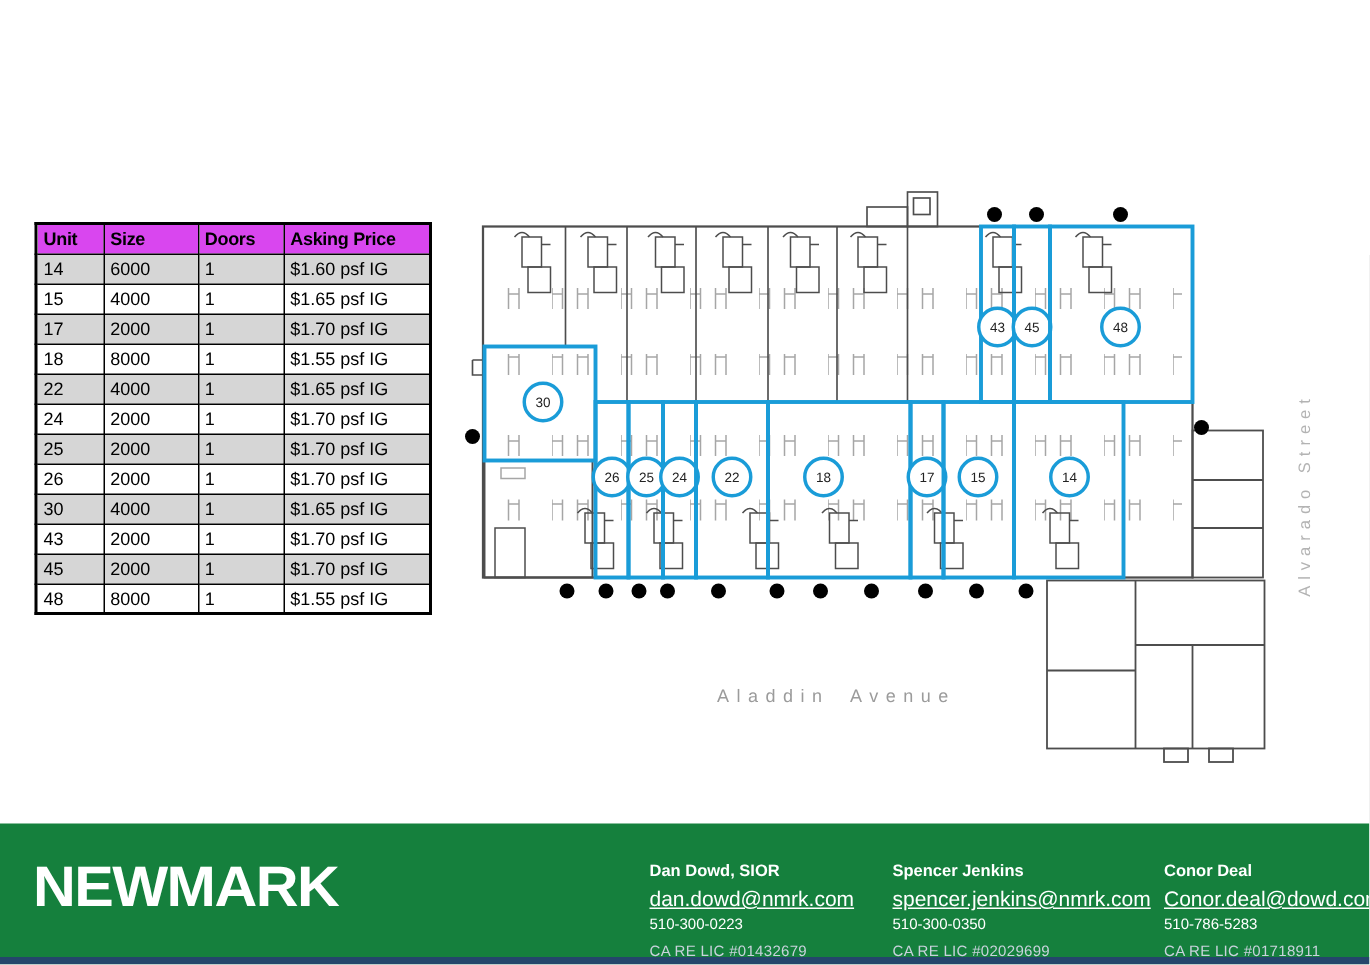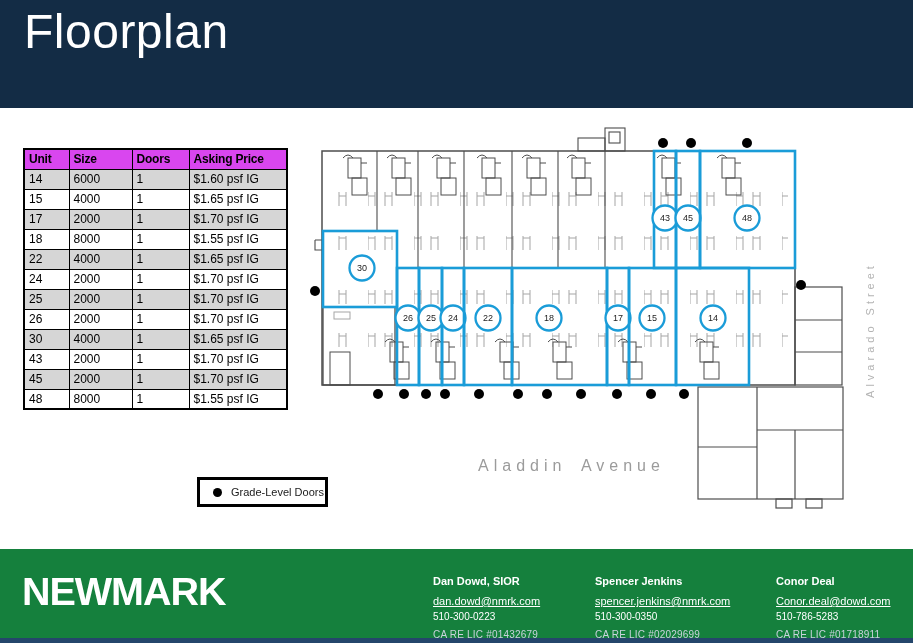--- a/index.html
+++ b/index.html
@@ -16,45 +16,42 @@
   .unit-table th{font-weight:bold;background:#d946ef;letter-spacing:-0.2px;}
   .unit-table tr.alt td{background:#d6d6d6;}
   
   .plan-svg{position:absolute;left:0;top:0;}
   
   .legend{position:absolute;left:197px;top:477px;width:131px;height:30px;box-sizing:border-box;
           border:3px solid #000;background:#fff;display:flex;align-items:center;gap:9px;
           padding-left:13px;font-size:11px;color:#1a1a1a;}
   .legend .dot{width:9px;height:9px;border-radius:50%;background:#000;flex:0 0 auto;}
   
-  .street-bottom{position:absolute;left:478px;top:457px;font-size:16px;letter-spacing:5px;
+  .street-bottom{position:absolute;left:478px;top:457px;font-size:12px;letter-spacing:5px;
           word-spacing:6px;color:#9b9b9b;}
   .street-right{position:absolute;left:864px;top:330px;font-size:11px;letter-spacing:4px;
           color:#b3b3b3;transform:rotate(-90deg) translate(-50%,0);transform-origin:left top;
           white-space:nowrap;}
   
   .footer{position:absolute;left:0;top:549px;width:100%;height:94px;background:#15803d;}
   .brand{position:absolute;left:22px;top:22px;font-size:38px;font-weight:bold;color:#ffffff;
          letter-spacing:-1px;transform:scaleX(1.04);transform-origin:left center;}
   .contact{position:absolute;top:26px;color:#ffffff;}
   .contact.c1{left:433px;} .contact.c2{left:595px;} .contact.c3{left:776px;}
   .c-name{font-size:11px;font-weight:bold;margin-bottom:4px;}
-  .c-email{display:inline-block;font-size:11px;color:#ffffff;text-decoration:underline;margin-bottom:4px;}
+  .c-email{display:inline-block;font-size:14px;color:#ffffff;text-decoration:underline;margin-bottom:4px;}
   .c-phone{font-size:10px;margin-bottom:7px;}
   .c-lic{font-size:10px;color:#c9d2dd;letter-spacing:.2px;}
   .footer-strip{position:absolute;left:0;bottom:0;width:100%;height:5px;background:#24466B;}
 </style>
 </head>
 <body>
 
 <div class="page">
 
-  <header class="topbar">
-    <h1>Floorplan</h1>
-  </header>
 
   <svg class="plan-svg" width="913" height="643" viewBox="0 0 913 643" aria-hidden="true">
     <defs>
       <pattern id="win" width="46" height="14" patternUnits="userSpaceOnUse">
         <rect x="0" y="0" width="7" height="14" fill="#ffffff" stroke="#a6a6a6" stroke-width="1"></rect>
         <rect x="17" y="0" width="7" height="14" fill="#ffffff" stroke="#a6a6a6" stroke-width="1"></rect>
       </pattern>
       <g id="fixture" fill="none" stroke="#4d4d4d" stroke-width="1">
         <rect x="0" y="0" width="13" height="20"></rect>
         <rect x="4" y="20" width="15" height="17"></rect>
@@ -278,24 +275,20 @@
         </tr>
         <tr>
           <td>48</td>
           <td>8000</td>
           <td>1</td>
           <td>$1.55 psf IG</td>
         </tr>
       </tbody>
   </table>
 
-  <div class="legend">
-    <span class="dot"></span>
-    <span>Grade-Level Doors</span>
-  </div>
 
   <div class="street-bottom">Aladdin Avenue</div>
   <div class="street-right">Alvarado Street</div>
 
   <footer class="footer">
     <div class="brand">NEWMARK</div>
     <div id="contacts">
         <div class="contact c1"><div class="c-name">Dan Dowd, SIOR</div><a class="c-email" href="#">dan.dowd@nmrk.com</a><div class="c-phone">510-300-0223</div><div class="c-lic">CA RE LIC #01432679</div></div>
         <div class="contact c2"><div class="c-name">Spencer Jenkins</div><a class="c-email" href="#">spencer.jenkins@nmrk.com</a><div class="c-phone">510-300-0350</div><div class="c-lic">CA RE LIC #02029699</div></div>
         <div class="contact c3"><div class="c-name">Conor Deal</div><a class="c-email" href="#">Conor.deal@dowd.com</a><div class="c-phone">510-786-5283</div><div class="c-lic">CA RE LIC #01718911</div></div>

